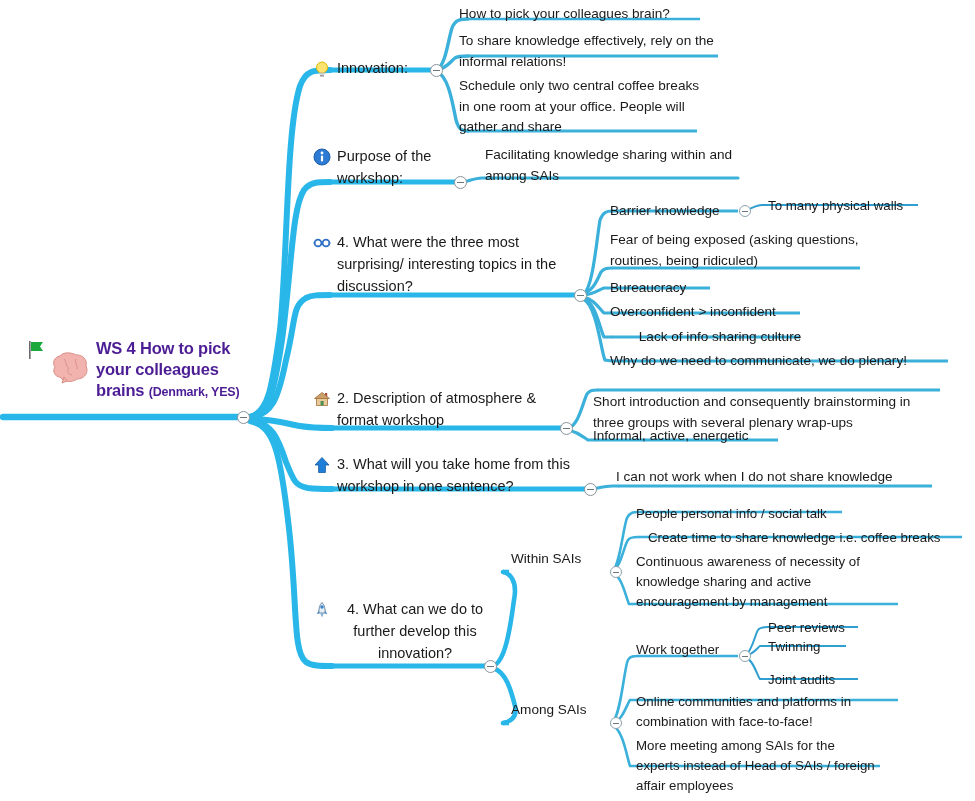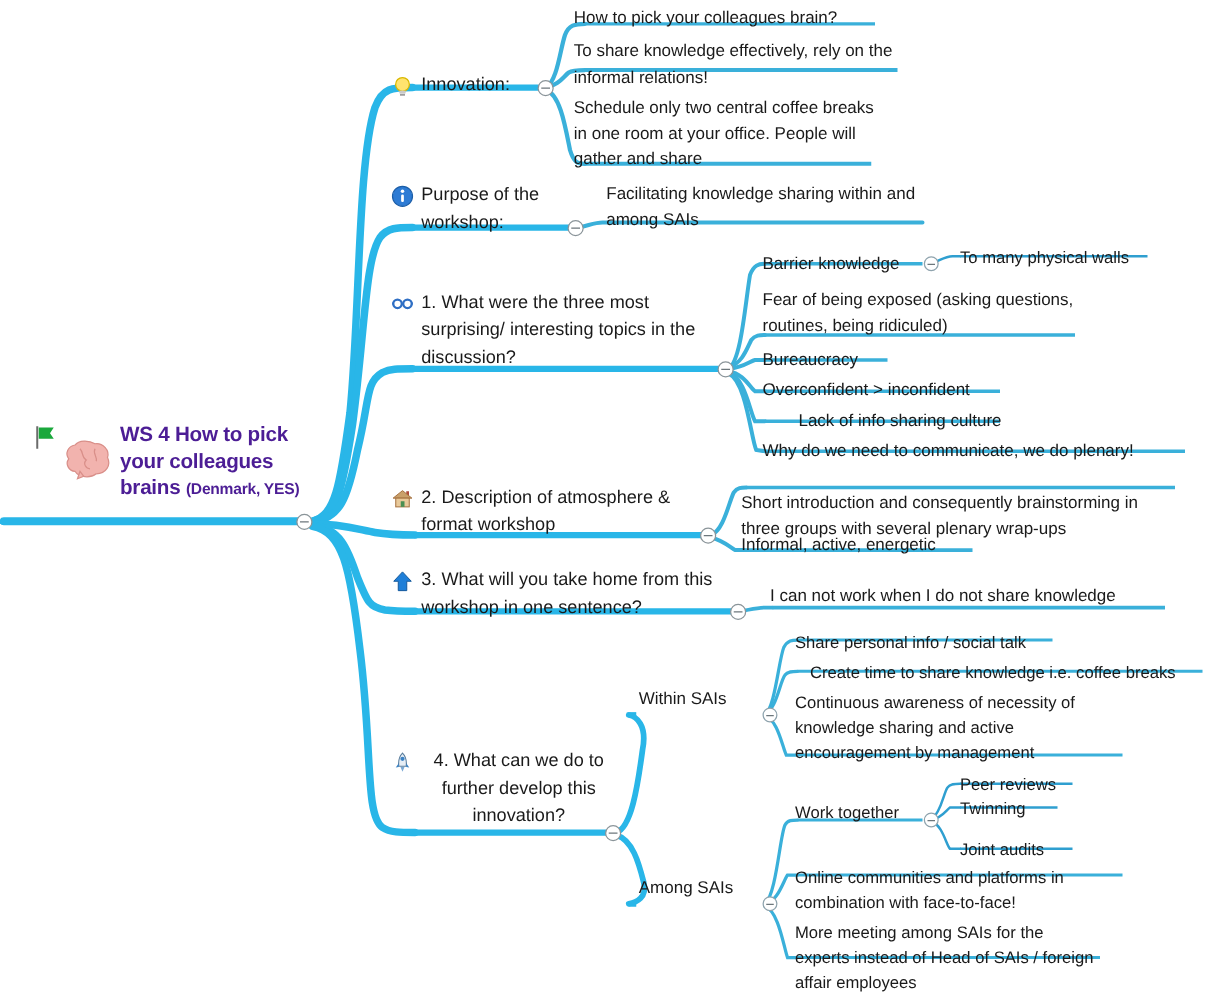--- a/index.html
+++ b/index.html
@@ -185,21 +185,21 @@
     <div class="inner">
       <span class="ic">
         <svg viewBox="0 0 18 18" width="18" height="18">
           <circle cx="5" cy="9" r="3.4" fill="none" stroke="#2f6fc4" stroke-width="1.8"></circle>
           <circle cx="13" cy="9" r="3.4" fill="none" stroke="#2f6fc4" stroke-width="1.8"></circle>
           <path d="M8.4 9 L9.6 9" stroke="#2f6fc4" stroke-width="1.6"></path>
           <path d="M1.4 8 L1.6 9.8" stroke="#2f6fc4" stroke-width="1.5"></path>
           <path d="M16.6 8 L16.4 9.8" stroke="#2f6fc4" stroke-width="1.5"></path>
         </svg>
       </span>
-      <span class="lbl">1. What were the three most surprising/ interesting topics in the discussion?</span>
+      <span class="lbl">4. What were the three most surprising/ interesting topics in the discussion?</span>
     </div>
   </div>
   <div class="collapser" style="left:574px;top:289px;"></div>
 
   <div class="node l2" style="left:610px;top:201px;width:140px;">
     <span class="txt">Barrier knowledge</span>
   </div>
   <div class="collapser thin" style="left:739px;top:205px;"></div>
   <div class="node l3" style="left:768px;top:196px;width:160px;">
     <span class="txt">To many physical walls</span>
@@ -274,21 +274,21 @@
     </div>
   </div>
   <div class="collapser" style="left:484px;top:660px;"></div>
 
   <div class="node l2" style="left:511px;top:549px;width:100px;">
     <span class="txt">Within SAIs</span>
   </div>
   <div class="collapser thin" style="left:610px;top:566px;"></div>
 
   <div class="node l3" style="left:636px;top:504px;width:220px;">
-    <span class="txt">Share personal info / social talk</span>
+    <span class="txt">People personal info / social talk</span>
   </div>
   <div class="node l3" style="left:636px;top:528px;width:330px;margin-left:12px;">
     <span class="txt">Create time to share knowledge i.e. coffee breaks</span>
   </div>
   <div class="node l3" style="left:636px;top:552px;width:256px;">
     <span class="txt">Continuous awareness of necessity of knowledge sharing and active encouragement by management</span>
   </div>
 
   <div class="node l2" style="left:511px;top:700px;width:100px;">
     <span class="txt">Among SAIs</span>

